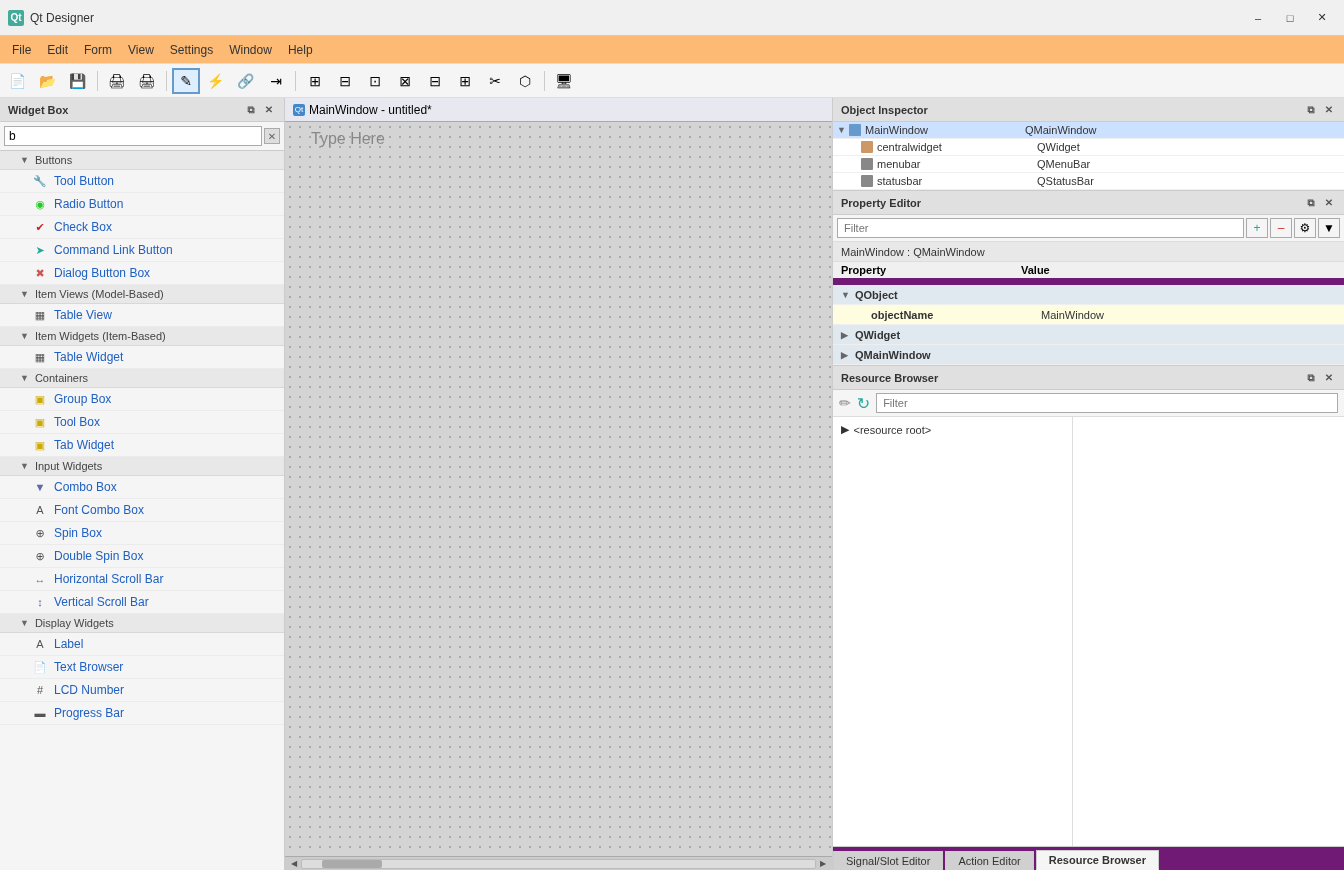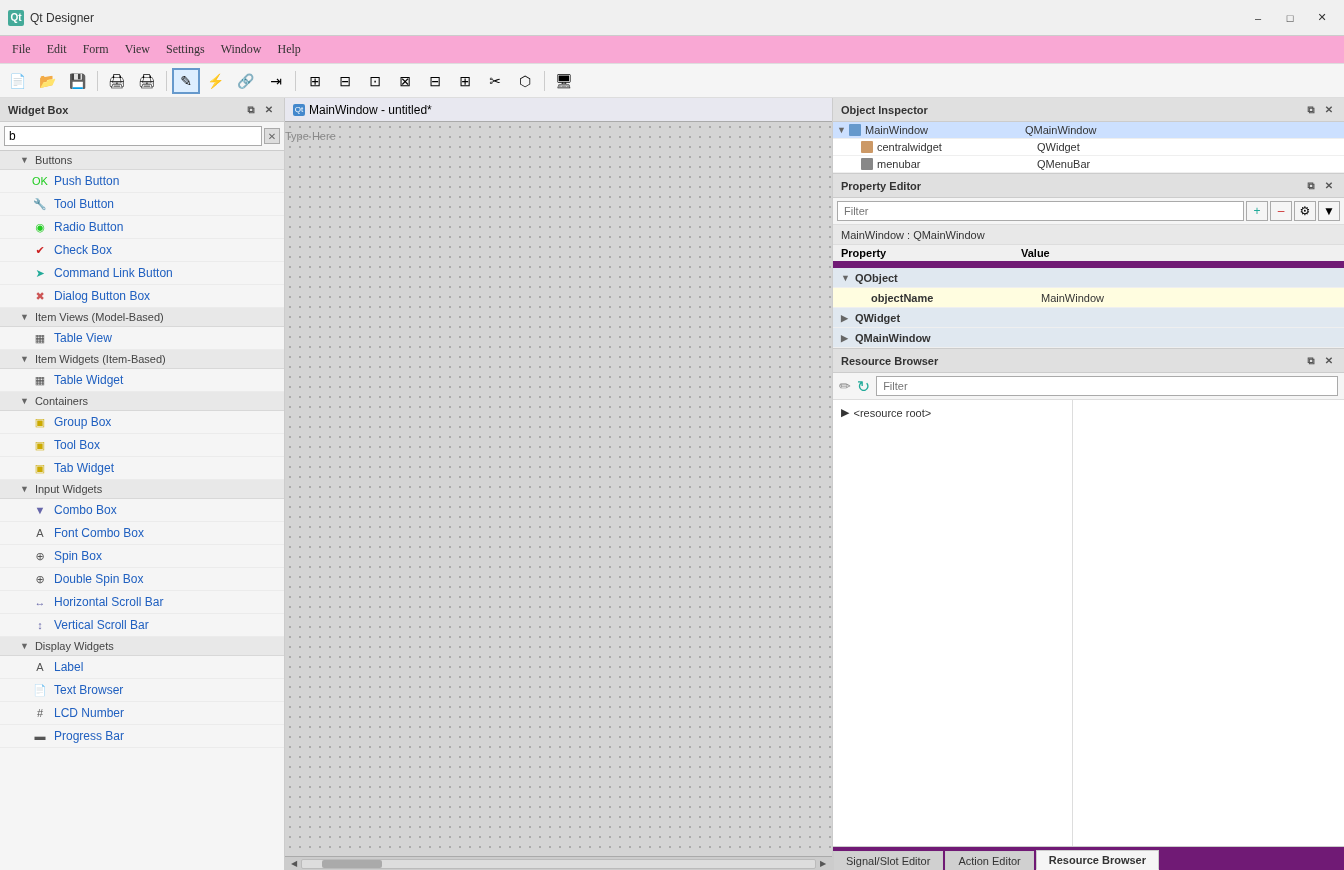--- a/index.html
+++ b/index.html
@@ -53,27 +53,26 @@
       cursor: pointer;
       display: flex;
       align-items: center;
       justify-content: center;
       font-size: 11px;
       color: #333;
     }
 
     
     .menu-bar {
-      background: #f9a8d4;
+      background: #fdba74;
       height: 28px;
       display: flex;
       align-items: center;
       padding: 0 4px;
       border-bottom: 1px solid #ddd;
-      font-family: Liberation Serif, serif;
     }
     .menu-item {
       padding: 4px 8px;
       cursor: pointer;
       font-size: 12px;
       color: #333;
     }
 
     
     .toolbar {
@@ -260,22 +259,22 @@
     }
     .canvas-dots {
       position: absolute;
       top: 0; left: 0; right: 0; bottom: 0;
       background-image: radial-gradient(circle, #aaa 1px, transparent 1px);
       background-size: 10px 10px;
     }
     .canvas-type-here {
       position: absolute;
       top: 8px;
-      left: 0;
-      font-size: 11px;
+      left: 26px;
+      font-size: 16px;
       color: #888;
     }
     .canvas-scrollbar-h {
       height: 14px;
       background: #ccc;
       border-top: 1px solid #aaa;
       display: flex;
       align-items: center;
       padding: 0 2px;
     }
@@ -607,24 +606,20 @@
       <input class="search-input" type="text" value="b" style="">
       <div class="search-clear">✕</div>
     </div>
     <div class="widget-list">
 
       <div class="category-header">
         <span class="arrow">▼</span>
         <span>Buttons</span>
       </div>
       <div class="widget-item">
-        <span class="widget-icon icon-ok">OK</span>
-        <span>Push Button</span>
-      </div>
-      <div class="widget-item">
         <span class="widget-icon icon-tool">🔧</span>
         <span>Tool Button</span>
       </div>
       <div class="widget-item">
         <span class="widget-icon icon-radio">◉</span>
         <span>Radio Button</span>
       </div>
       <div class="widget-item">
         <span class="widget-icon icon-check">✔</span>
         <span>Check Box</span>
@@ -773,20 +768,26 @@
           <span class="class">QWidget</span>
         </div>
 
         <div class="obj-tree-item level1">
           <span class="expand"> </span>
           <span class="obj-icon-mb"></span>
           <span class="name">menubar</span>
           <span class="class">QMenuBar</span>
         </div>
 
+        <div class="obj-tree-item level1">
+          <span class="expand"> </span>
+          <span class="obj-icon-sb"></span>
+          <span class="name">statusbar</span>
+          <span class="class">QStatusBar</span>
+        </div>
       </div>
     </div>
 
     <div class="property-editor">
       <div class="panel-header">
         <span>Property Editor</span>
         <div class="panel-header-controls">
           <span class="panel-ctrl-btn">⧉</span>
           <span class="panel-ctrl-btn">✕</span>
         </div>

